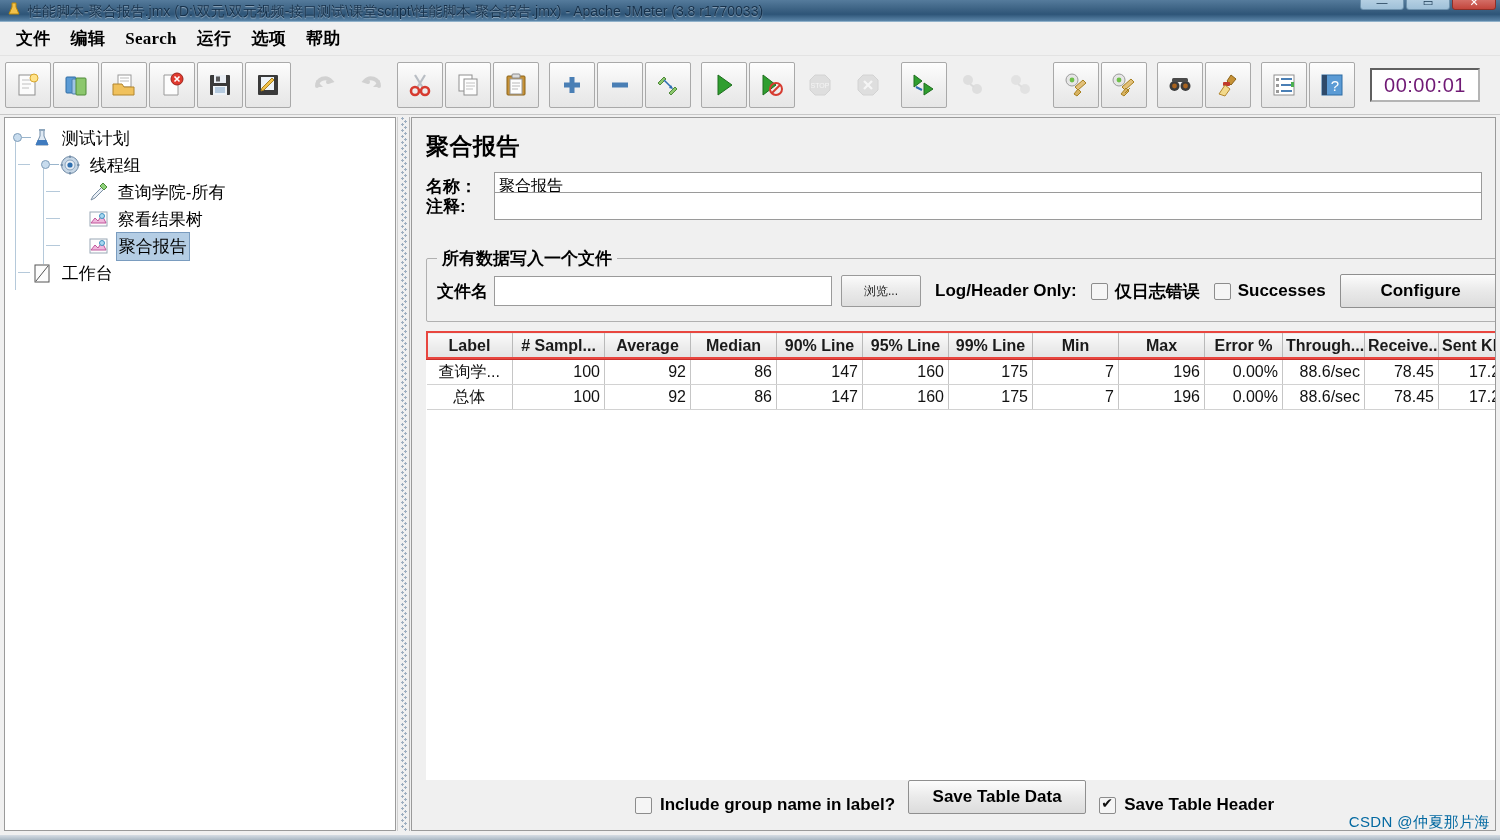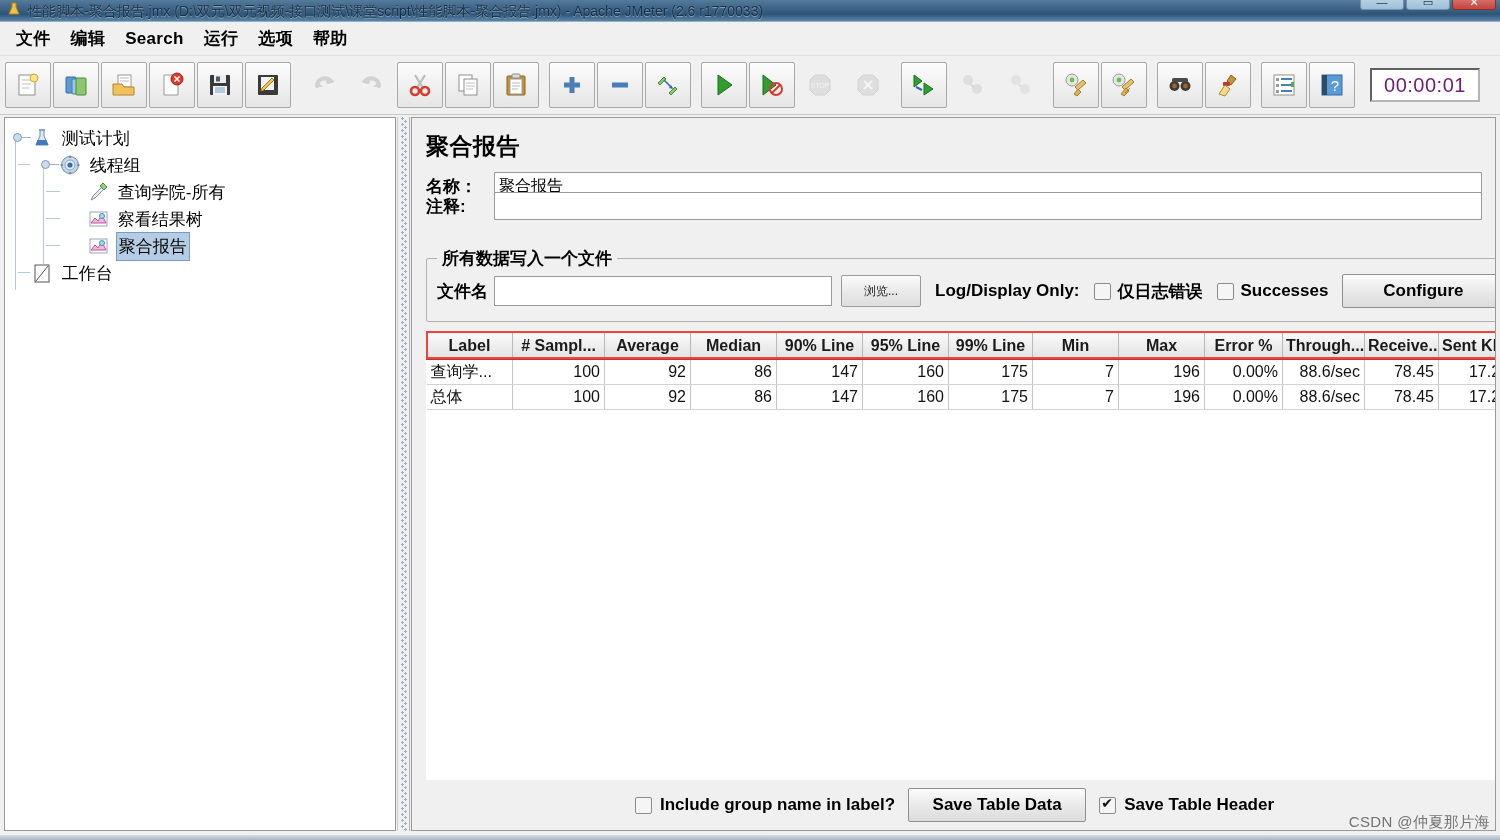--- a/index.html
+++ b/index.html
@@ -44,21 +44,21 @@
     position:absolute; left:0; right:0; bottom:2px; text-align:center;
     font-size:11px; color:#18364f; line-height:10px;
   }
   .win-btn.close{ background:linear-gradient(to bottom,#e9a09a,#c2453c); border-color:#8e2f27; }
   .win-btn.close span{ color:#fff; }
 
   
   .menubar{
     position:absolute; left:0; top:22px; width:1500px; height:34px;
     background:#f0f0f0; border-bottom:1px solid #e3e3e3;
-    display:flex; align-items:center; padding-left:6px;
+    display:flex; align-items:center; padding-left:6px;font-family:Liberation Serif, serif;
   }
   .menu-item{
     padding:3px 10px; font-size:17px; color:#000; cursor:default;
     font-weight:bold; letter-spacing:.3px;
   }
   .menu-item.latin{ font-weight:bold; }
 
   
   .toolbar{
     position:absolute; left:0; top:56px; width:1500px; height:59px;
@@ -189,62 +189,62 @@
     text-align:center; padding:0 3px; overflow:hidden; white-space:nowrap;
   }
   table.rep th:first-child{ border-left:1px solid #c9302c; }
   table.rep th:last-child{ border-right:1px solid #c9302c; }
   table.rep td{
     height:25px; font-size:16px; color:#111;
     border-right:1px solid #c6c6c6; border-bottom:1px solid #d2d2d2;
     padding:0 4px; text-align:right; overflow:hidden; white-space:nowrap;
     background:#fff;
   }
-  table.rep td.first{ text-align:left; }
+  table.rep td.first{ text-align:center; }
   .redbox{
     position:absolute; left:14px; top:213px; width:1071px; height:28px;
     border:2px solid #e8463f; pointer-events:none;
   }
 
   
   .bottombar{
     position:absolute; left:0; bottom:0; width:1085px; height:50px;
-    display:flex; align-items:center; justify-content:center; gap:0;
+    display:flex; justify-content:center; gap:0;
     background:#f0f0f0;
   }
   .save-btn{
     width:178px; height:34px; margin:0 13px;
     border:1px solid #8f8f8f; border-radius:2px;
     background:linear-gradient(to bottom,#fcfcfc,#eaeaea 50%,#dcdcdc);
     font-size:17px; font-weight:bold; display:flex; align-items:center; justify-content:center;
   }
   .bb-chk{ display:flex; align-items:center; gap:8px; font-size:17px; font-weight:bold; }
 
   .watermark{
     position:absolute; right:10px; bottom:8px;
-    font-size:15px; color:#737373; letter-spacing:.4px;
+    font-size:15px; color:#0369a1; letter-spacing:.4px;
   }
   .bottom-strip{
     position:absolute; left:0; bottom:0; width:1500px; height:5px;
     background:linear-gradient(to bottom,#d6dde4,#aab8c4);
   }
 </style>
 </head>
 <body>
 
 <div id="app">
 
   <div class="titlebar">
     <div class="tb-inner"></div>
     <div class="tb-icon">
       <svg width="14" height="14" viewBox="0 0 14 14">
           <path d="M5 1h4v4l3 7H2l3-7z" fill="#f2c14a" stroke="#b8860b" stroke-width="1"></path>
         </svg>
     </div>
-    <div class="tb-title">性能脚本-聚合报告.jmx (D:\双元\双元视频-接口测试\课堂script\性能脚本-聚合报告.jmx) - Apache JMeter (2.6 r1770033)</div>
+    <div class="tb-title">性能脚本-聚合报告.jmx (D:\双元\双元视频-接口测试\课堂script\性能脚本-聚合报告.jmx) - Apache JMeter (3.8 r1770033)</div>
     <div class="win-btns">
       <div class="win-btn">
           <span>—</span>
         </div>
       <div class="win-btn">
           <span>▭</span>
         </div>
       <div class="win-btn close">
           <span>✕</span>
         </div>
@@ -591,21 +591,21 @@
       <div class="flabel">注释:</div>
       <input class="txtin" style="width: 988px;" value="">
     </div>
 
     <div class="groupbox">
       <div class="gtitle">所有数据写入一个文件</div>
       <div class="gb-row">
         <div class="glabel">文件名</div>
         <input class="txtin" style="width: 338px; height: 30px;" value="">
         <div class="browse-btn">浏览...</div>
-        <div class="ld-label">Log/Display Only:</div>
+        <div class="ld-label">Log/Header Only:</div>
         <div class="chk-wrap">
           <span class="chk"></span>
           <span>仅日志错误</span>
         </div>
         <div class="chk-wrap">
           <span class="chk"></span>
           <span>Successes</span>
         </div>
         <div class="cfg-btn">Configure</div>
       </div>

